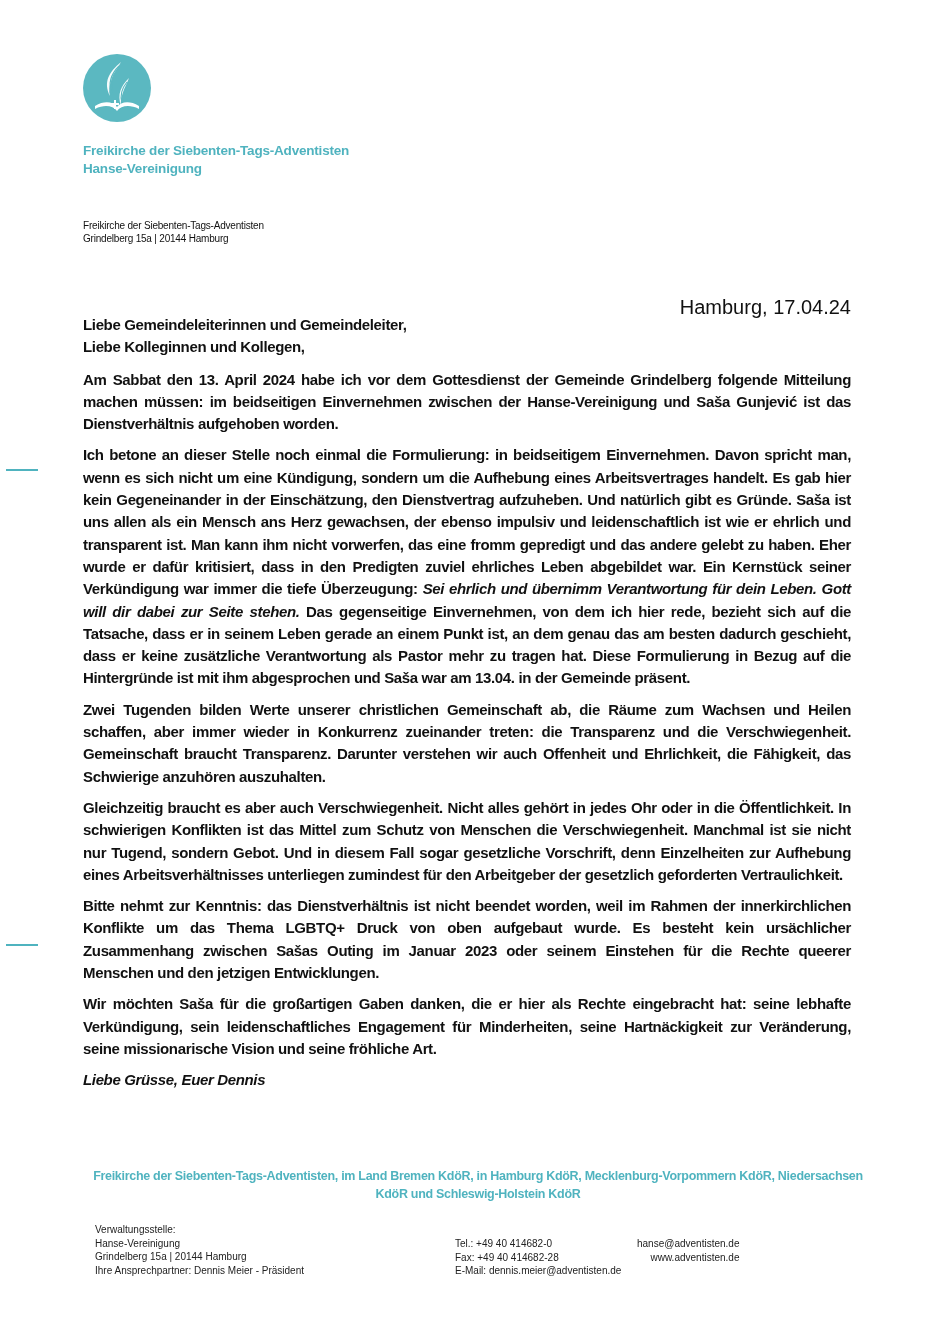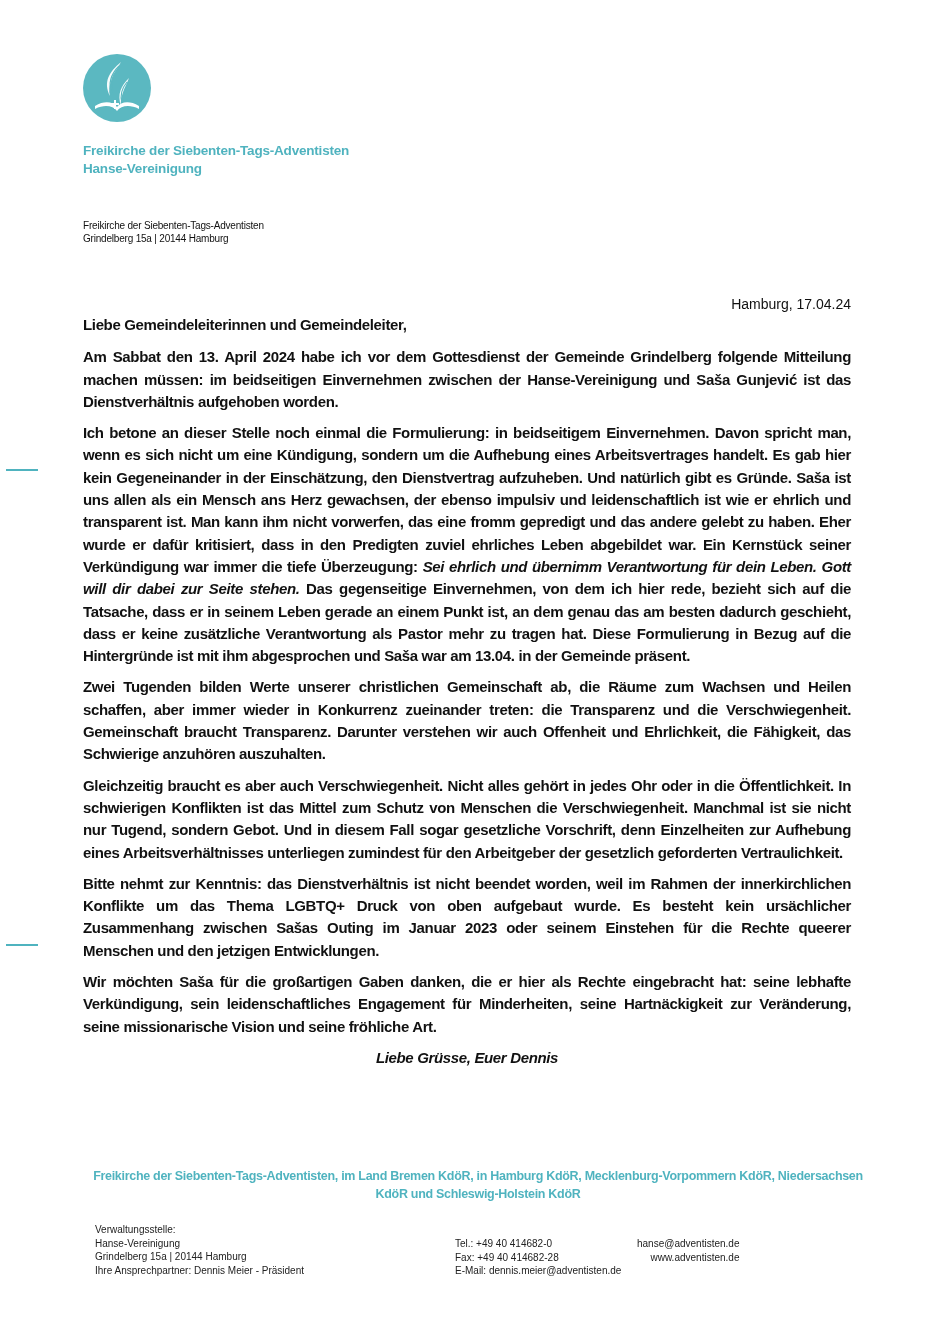--- a/index.html
+++ b/index.html
@@ -4,28 +4,28 @@
   <style>
     html, body { margin: 0; padding: 0; background: #ffffff; }
     body { width: 936px; height: 1330px; position: relative; overflow: hidden;
            font-family: "Liberation Sans", sans-serif; color: #111; }
     .logo { position: absolute; left: 83px; top: 54px; width: 68px; height: 68px; }
     .org-head { position: absolute; left: 83px; top: 142px; color: #4fb3bf;
                 font-size: 13.5px; font-weight: bold; line-height: 18px; letter-spacing: -0.2px; }
     .sender { position: absolute; left: 83px; top: 219px; font-size: 10px; line-height: 13px;
               color: #111; letter-spacing: -0.2px; }
     .fold { position: absolute; left: 6px; width: 32px; height: 2px; background: #4fb3bf; }
-    .date { position: absolute; right: 85px; top: 296px; font-size: 14px; }
+    .date { position: absolute; right: 85px; top: 296px; font-size: 20px; }
     .letter { position: absolute; left: 83px; top: 314px; width: 768px;
               font-family: "Liberation Sans Narrow", "Liberation Sans", sans-serif;
               font-size: 15px; line-height: 22.3px; letter-spacing: -0.35px; font-weight: bold; }
     .greeting p { margin: 0; }
     .para { margin: 9px 0 0 0; text-align: justify; }
     .para.first { margin-top: 10px; }
-    .para em, .closing { font-style: italic; text-align: center; }
+    .para em, .closing { font-style: italic; }
     .closing { margin: 9px 0 0 0; }
     .footer-org { position: absolute; left: 83px; top: 1167px; width: 790px; color: #4fb3bf;
                   font-size: 12.5px; line-height: 18px; font-weight: bold; letter-spacing: -0.3px; text-align: center; }
     .contact { position: absolute; top: 1223px; font-size: 10px; line-height: 13.7px; color: #222; margin-left: 12px; }
     .c1 { left: 83px; } .c2 { left: 443px; top: 1237px; } .c3 { left: 625px; top: 1237px; text-align: right; }
   </style>
 </head>
 <body>
 
 <div class="logo">
@@ -53,20 +53,21 @@
 </div>
 
 <div class="fold" style="top:469px"></div>
 <div class="fold" style="top:944px"></div>
 
 <div class="date">Hamburg, 17.04.24</div>
 
 <div class="letter">
   <div class="greeting">
     <p>Liebe Gemeindeleiterinnen und Gemeindeleiter,</p>
+    <p>Liebe Kolleginnen und Kollegen,</p>
   </div>
   <p class="para first">Am Sabbat den 13. April 2024 habe ich vor dem Gottesdienst der Gemeinde Grindelberg folgende Mitteilung machen müssen: im beidseitigen Einvernehmen zwischen der Hanse-Vereinigung und Saša Gunjević ist das Dienstverhältnis aufgehoben worden.</p>
   <p class="para"><span>Ich betone an dieser Stelle noch einmal die Formulierung: in beidseitigem Einvernehmen. Davon spricht man, wenn es sich nicht um eine Kündigung, sondern um die Aufhebung eines Arbeitsvertrages handelt. Es gab hier kein Gegeneinander in der Einschätzung, den Dienstvertrag aufzuheben. Und natürlich gibt es Gründe. Saša ist uns allen als ein Mensch ans Herz gewachsen, der ebenso impulsiv und leidenschaftlich ist wie er ehrlich und transparent ist. Man kann ihm nicht vorwerfen, das eine fromm gepredigt und das andere gelebt zu haben. Eher wurde er dafür kritisiert, dass in den Predigten zuviel ehrliches Leben abgebildet war. Ein Kernstück seiner Verkündigung war immer die tiefe Überzeugung:</span> <em>Sei ehrlich und übernimm Verantwortung für dein Leben. Gott will dir dabei zur Seite stehen.</em><span> Das gegenseitige Einvernehmen, von dem ich hier rede, bezieht sich auf die Tatsache, dass er in seinem Leben gerade an einem Punkt ist, an dem genau das am besten dadurch geschieht, dass er keine zusätzliche Verantwortung als Pastor mehr zu tragen hat. Diese Formulierung in Bezug auf die Hintergründe ist mit ihm abgesprochen und Saša war am 13.04. in der Gemeinde präsent.</span></p>
   <p class="para">Zwei Tugenden bilden Werte unserer christlichen Gemeinschaft ab, die Räume zum Wachsen und Heilen schaffen, aber immer wieder in Konkurrenz zueinander treten: die Transparenz und die Verschwiegenheit. Gemeinschaft braucht Transparenz. Darunter verstehen wir auch Offenheit und Ehrlichkeit, die Fähigkeit, das Schwierige anzuhören auszuhalten.</p>
   <p class="para">Gleichzeitig braucht es aber auch Verschwiegenheit. Nicht alles gehört in jedes Ohr oder in die Öffentlichkeit. In schwierigen Konflikten ist das Mittel zum Schutz von Menschen die Verschwiegenheit. Manchmal ist sie nicht nur Tugend, sondern Gebot. Und in diesem Fall sogar gesetzliche Vorschrift, denn Einzelheiten zur Aufhebung eines Arbeitsverhältnisses unterliegen zumindest für den Arbeitgeber der gesetzlich geforderten Vertraulichkeit.</p>
   <p class="para">Bitte nehmt zur Kenntnis: das Dienstverhältnis ist nicht beendet worden, weil im Rahmen der innerkirchlichen Konflikte um das Thema LGBTQ+ Druck von oben aufgebaut wurde. Es besteht kein ursächlicher Zusammenhang zwischen Sašas Outing im Januar 2023 oder seinem Einstehen für die Rechte queerer Menschen und den jetzigen Entwicklungen.</p>
   <p class="para">Wir möchten Saša für die großartigen Gaben danken, die er hier als Rechte eingebracht hat: seine lebhafte Verkündigung, sein leidenschaftliches Engagement für Minderheiten, seine Hartnäckigkeit zur Veränderung, seine missionarische Vision und seine fröhliche Art.</p>
   <p class="closing">Liebe Grüsse, Euer Dennis</p>
 </div>
 

